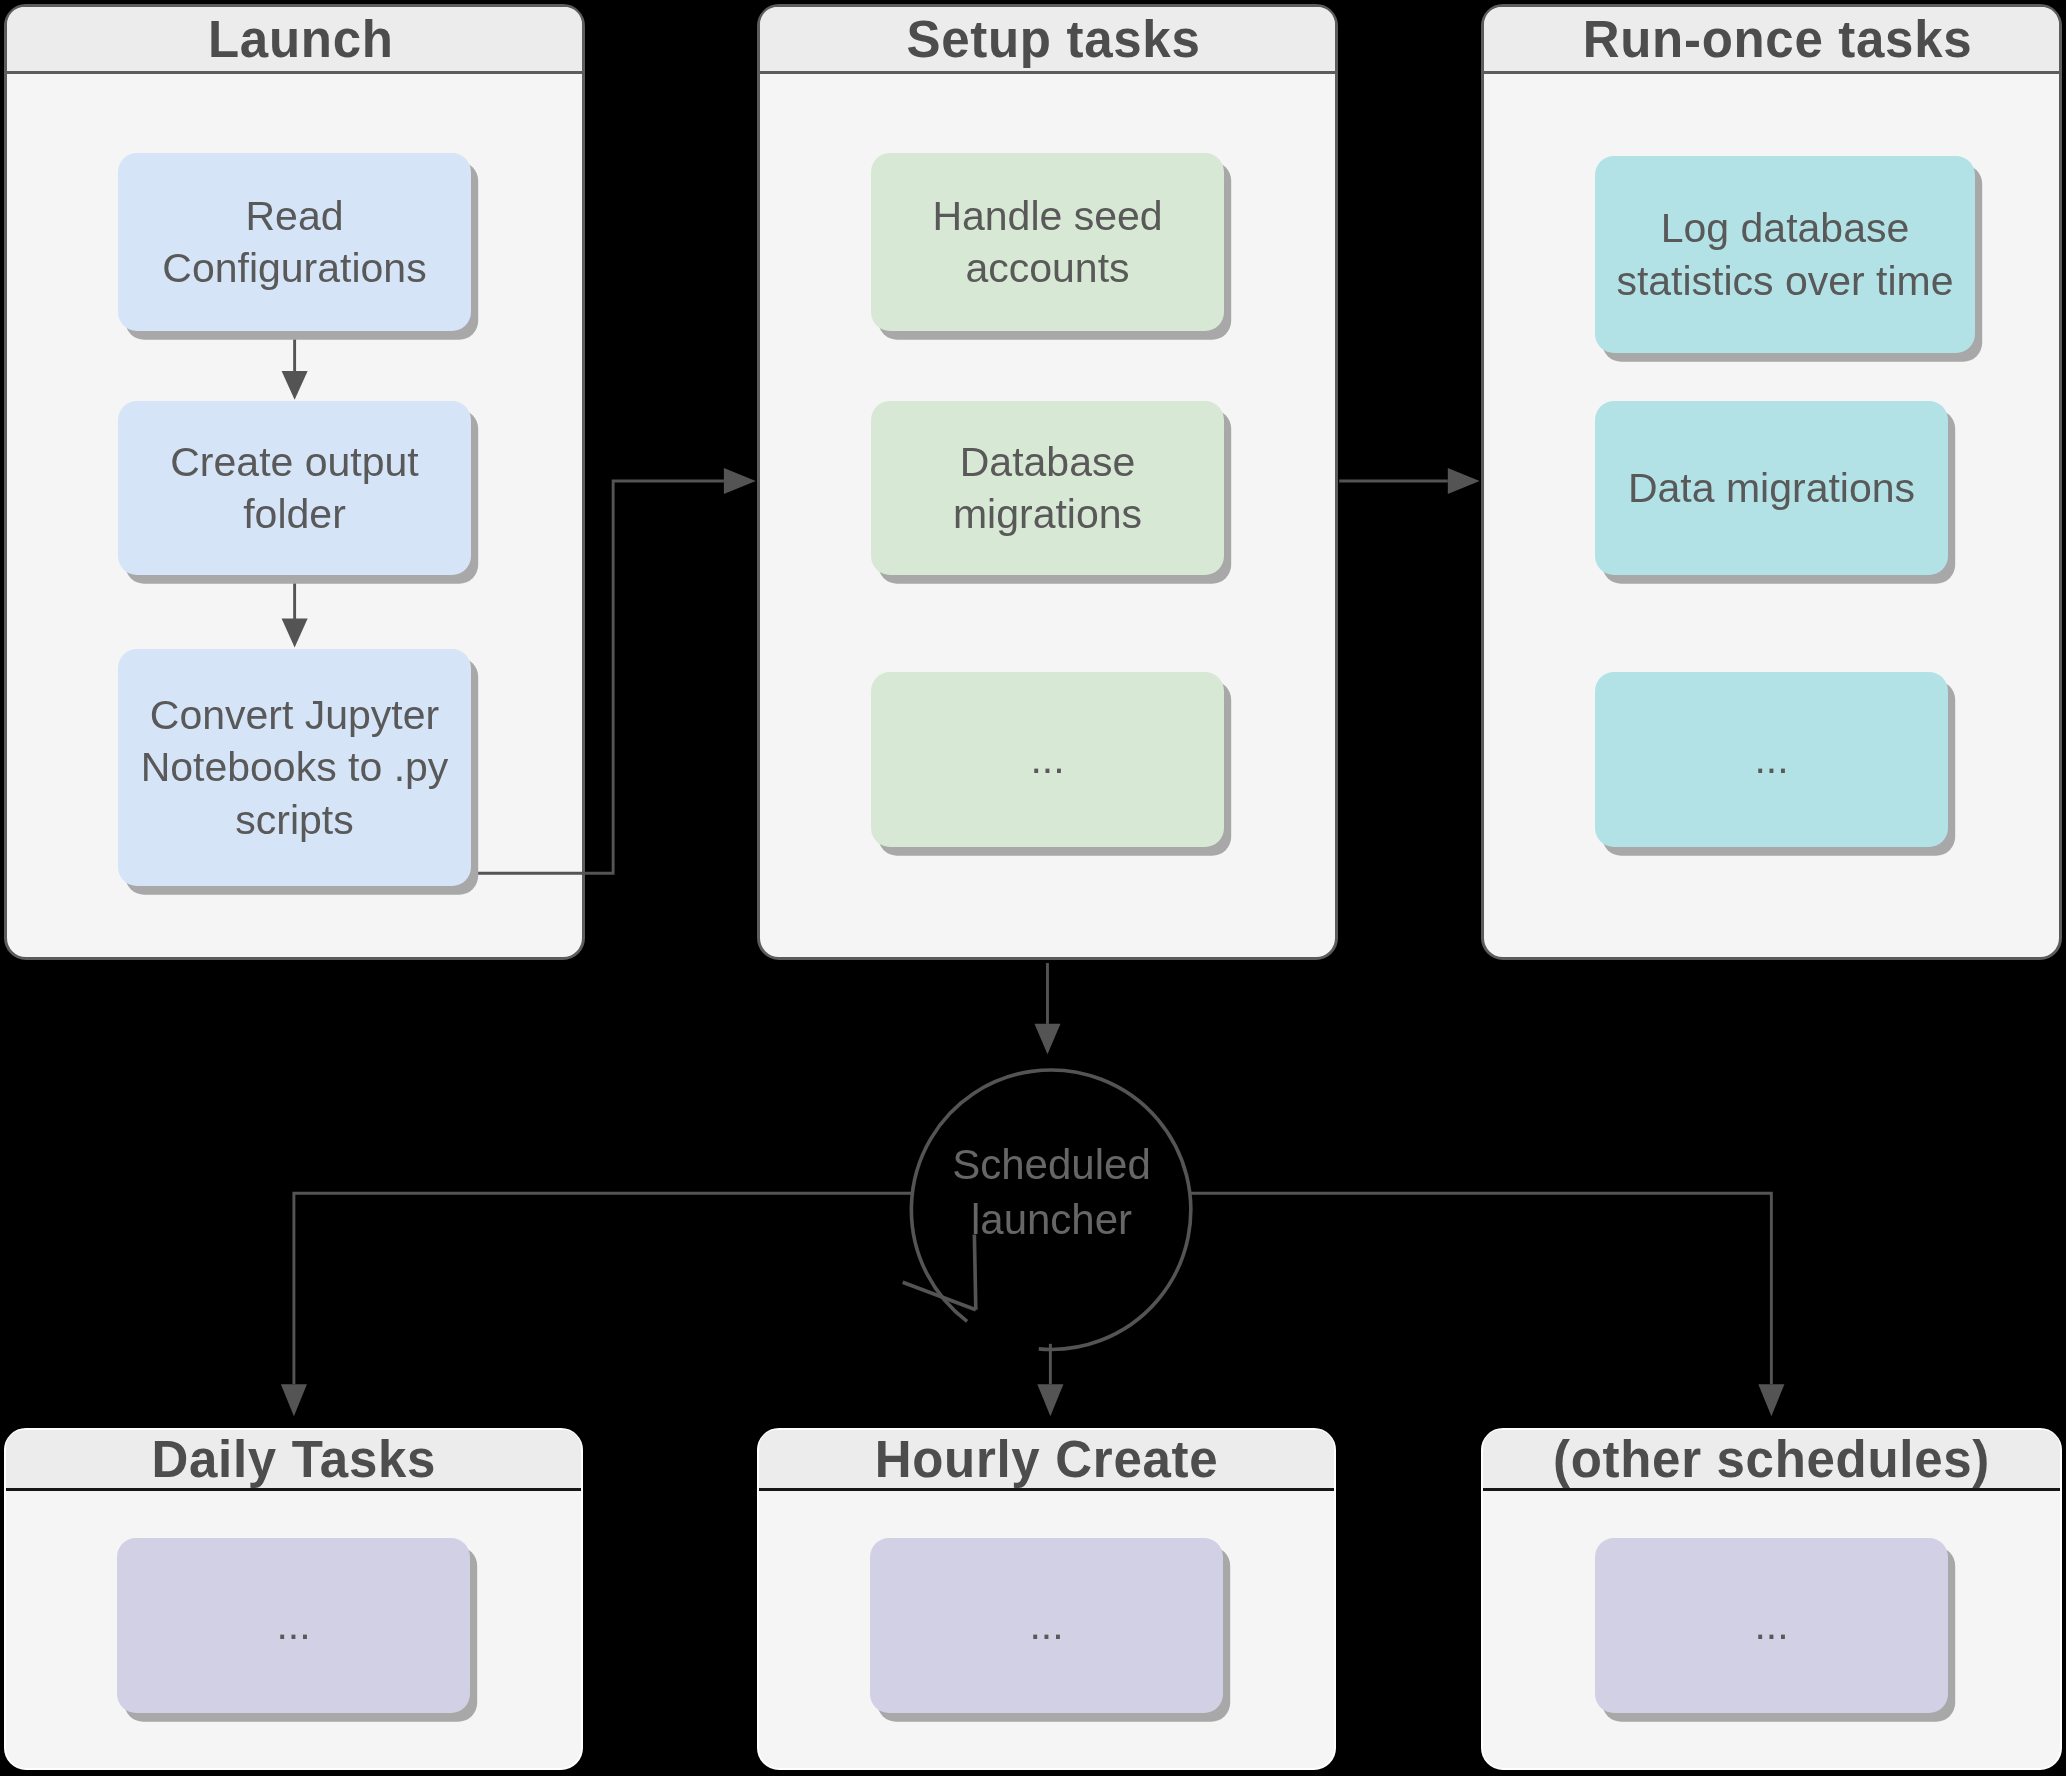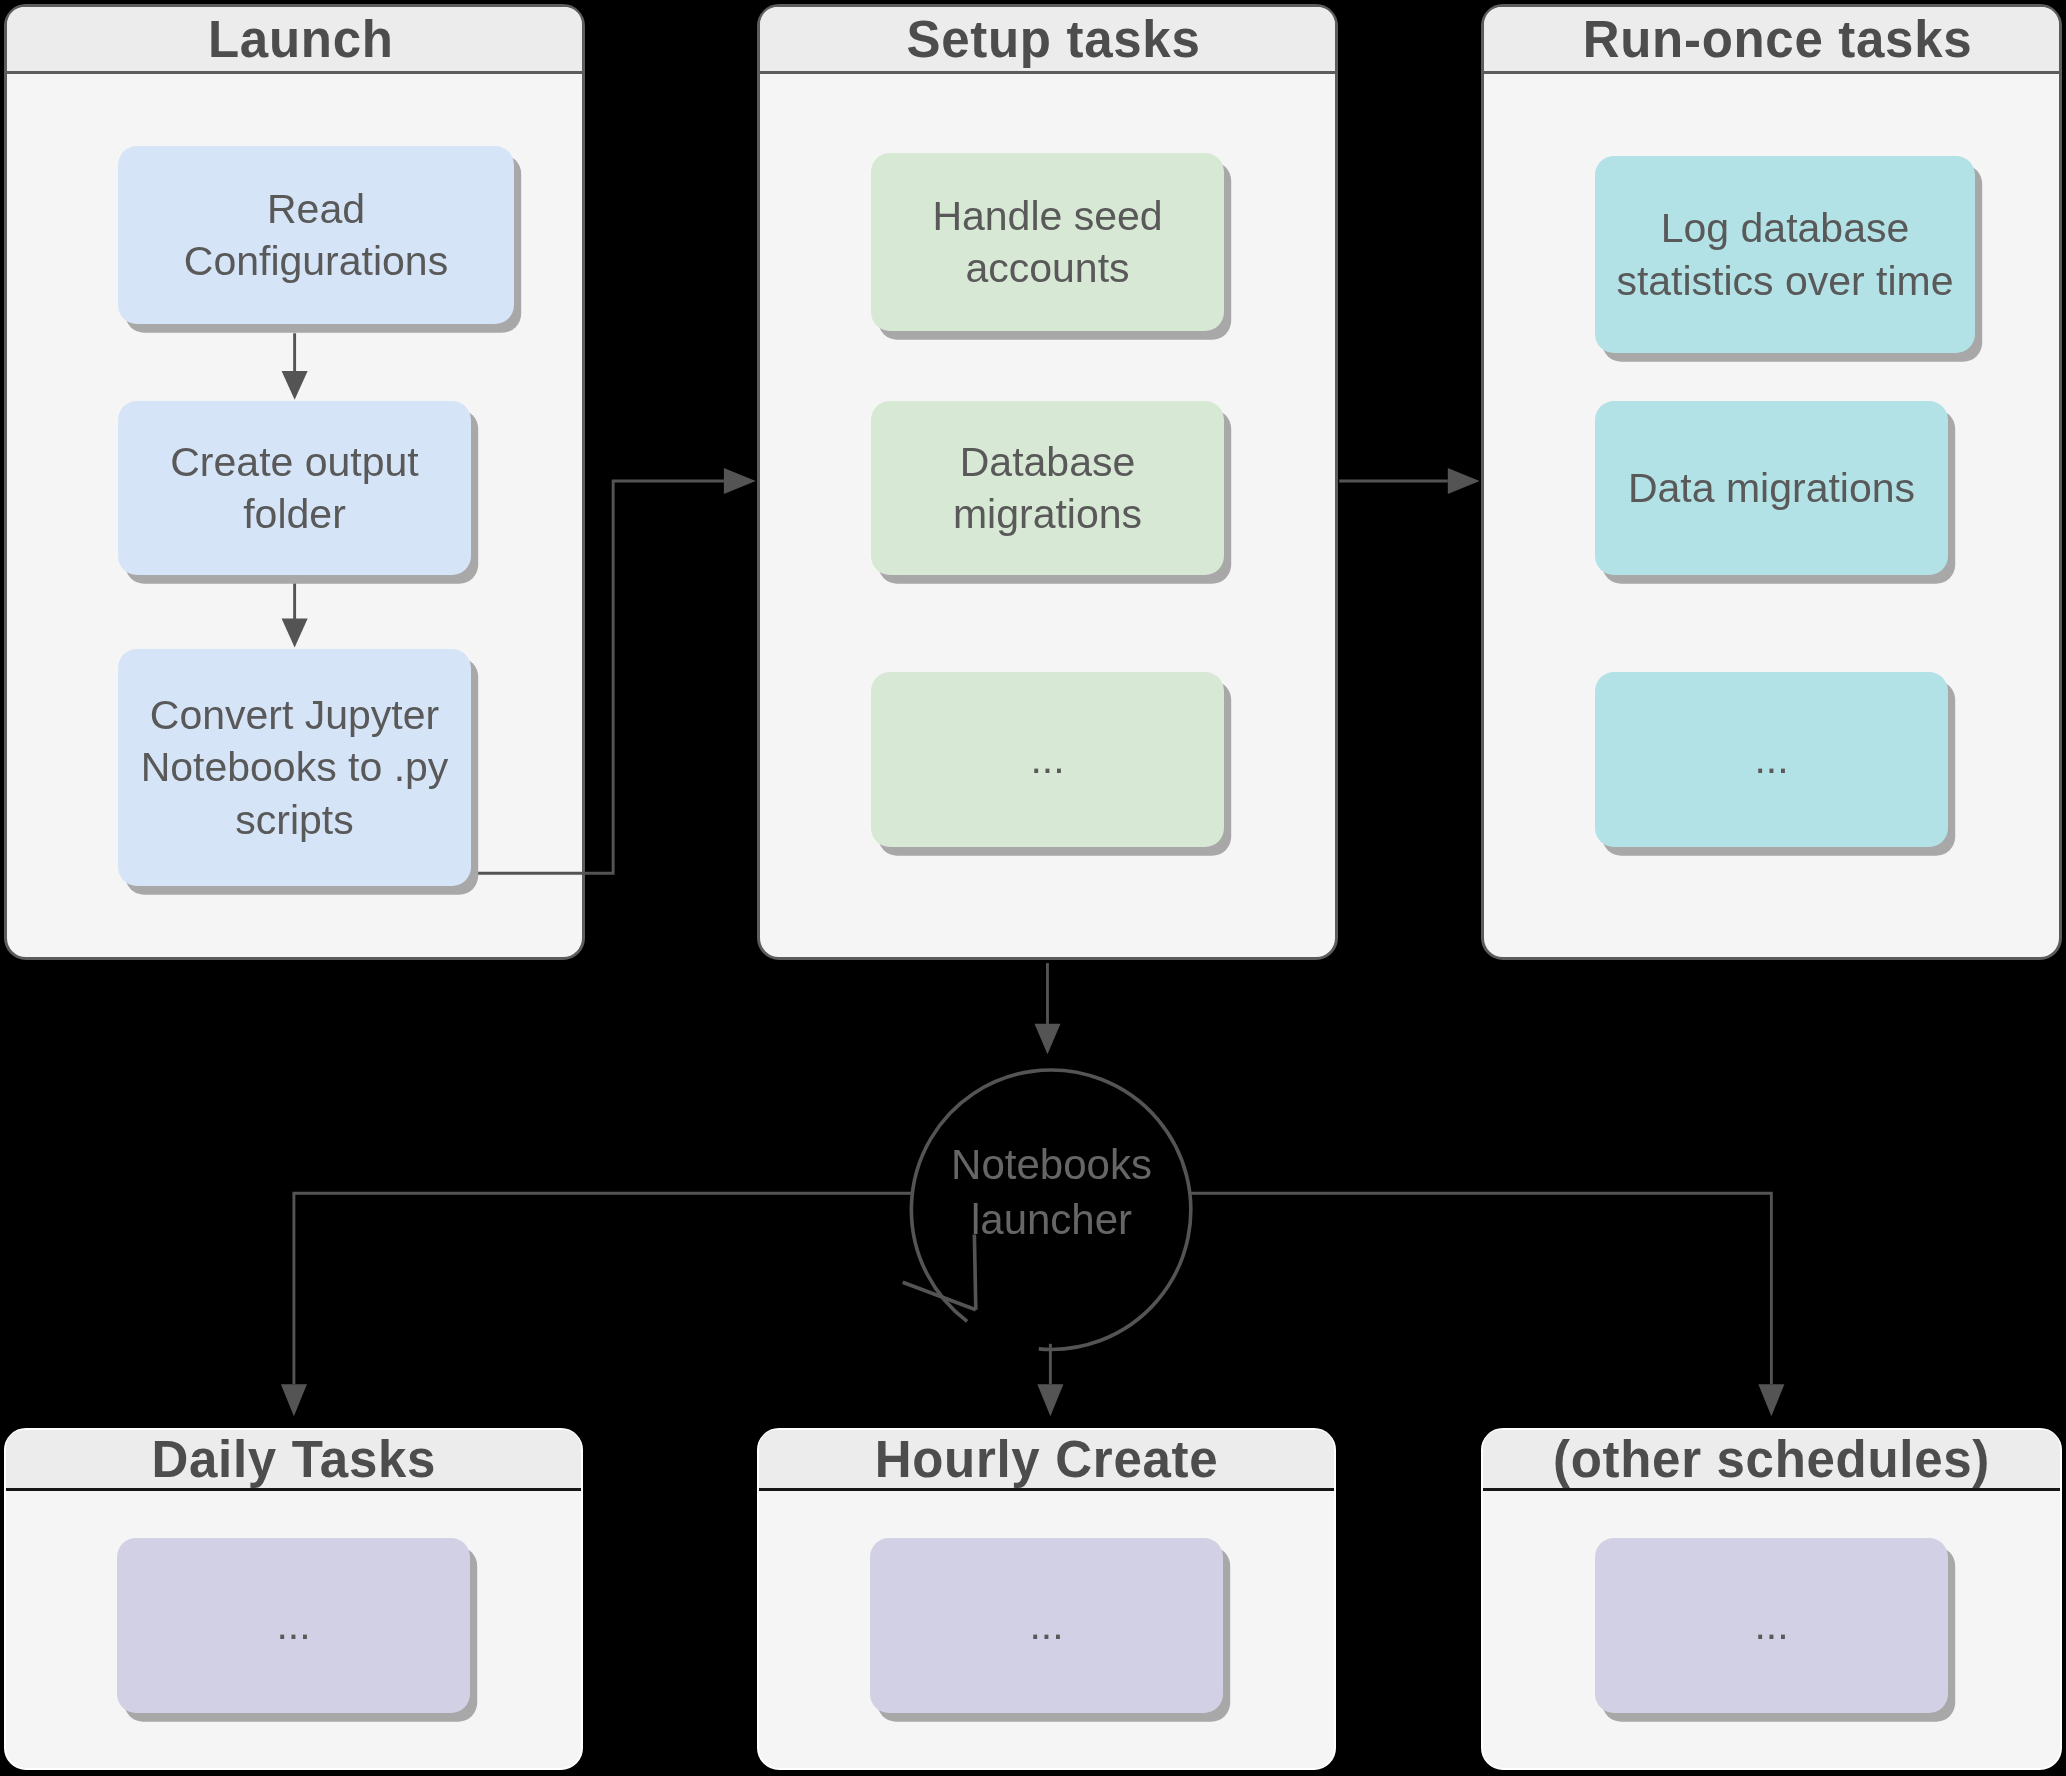--- a/index.html
+++ b/index.html
@@ -106,21 +106,21 @@
     <polygon points="407,894 389,854 425,854"></polygon>
     <polygon points="1044,664 1000,646 1000,682"></polygon>
     <polygon points="2044,664 2000,646 2000,682"></polygon>
     <polygon points="1447,1456 1429,1414 1465,1414"></polygon>
     <polygon points="406,1956 388,1912 424,1912"></polygon>
     <polygon points="2447,1956 2429,1912 2465,1912"></polygon>
     <polygon points="1451,1956 1433,1912 1469,1912"></polygon>
   </g>
 </svg>
 
-<div class="node node-blue" style="left:118px;top:146px;width:396px;height:178px">
+<div class="node node-blue" style="left:118px;top:153px;width:353px;height:178px">
   <span>Read Configurations</span>
 </div>
 <div class="node node-blue" style="left:118px;top:401px;width:353px;height:174px">
   <span>Create output folder</span>
 </div>
 <div class="node node-blue" style="left:118px;top:649px;width:353px;height:237px">
   <span>Convert Jupyter Notebooks to .py scripts</span>
 </div>
 
 <div class="node node-green" style="left:871px;top:153px;width:353px;height:178px">
@@ -147,15 +147,15 @@
   <span>...</span>
 </div>
 <div class="node node-purple" style="left:870px;top:1538px;width:353px;height:175px">
   <span>...</span>
 </div>
 <div class="node node-purple" style="left:1595px;top:1538px;width:353px;height:175px">
   <span>...</span>
 </div>
 
 <div class="hub-label">
-  <span>Notebooks launcher</span>
+  <span>Scheduled launcher</span>
 </div>
 
 
 </body></html>

